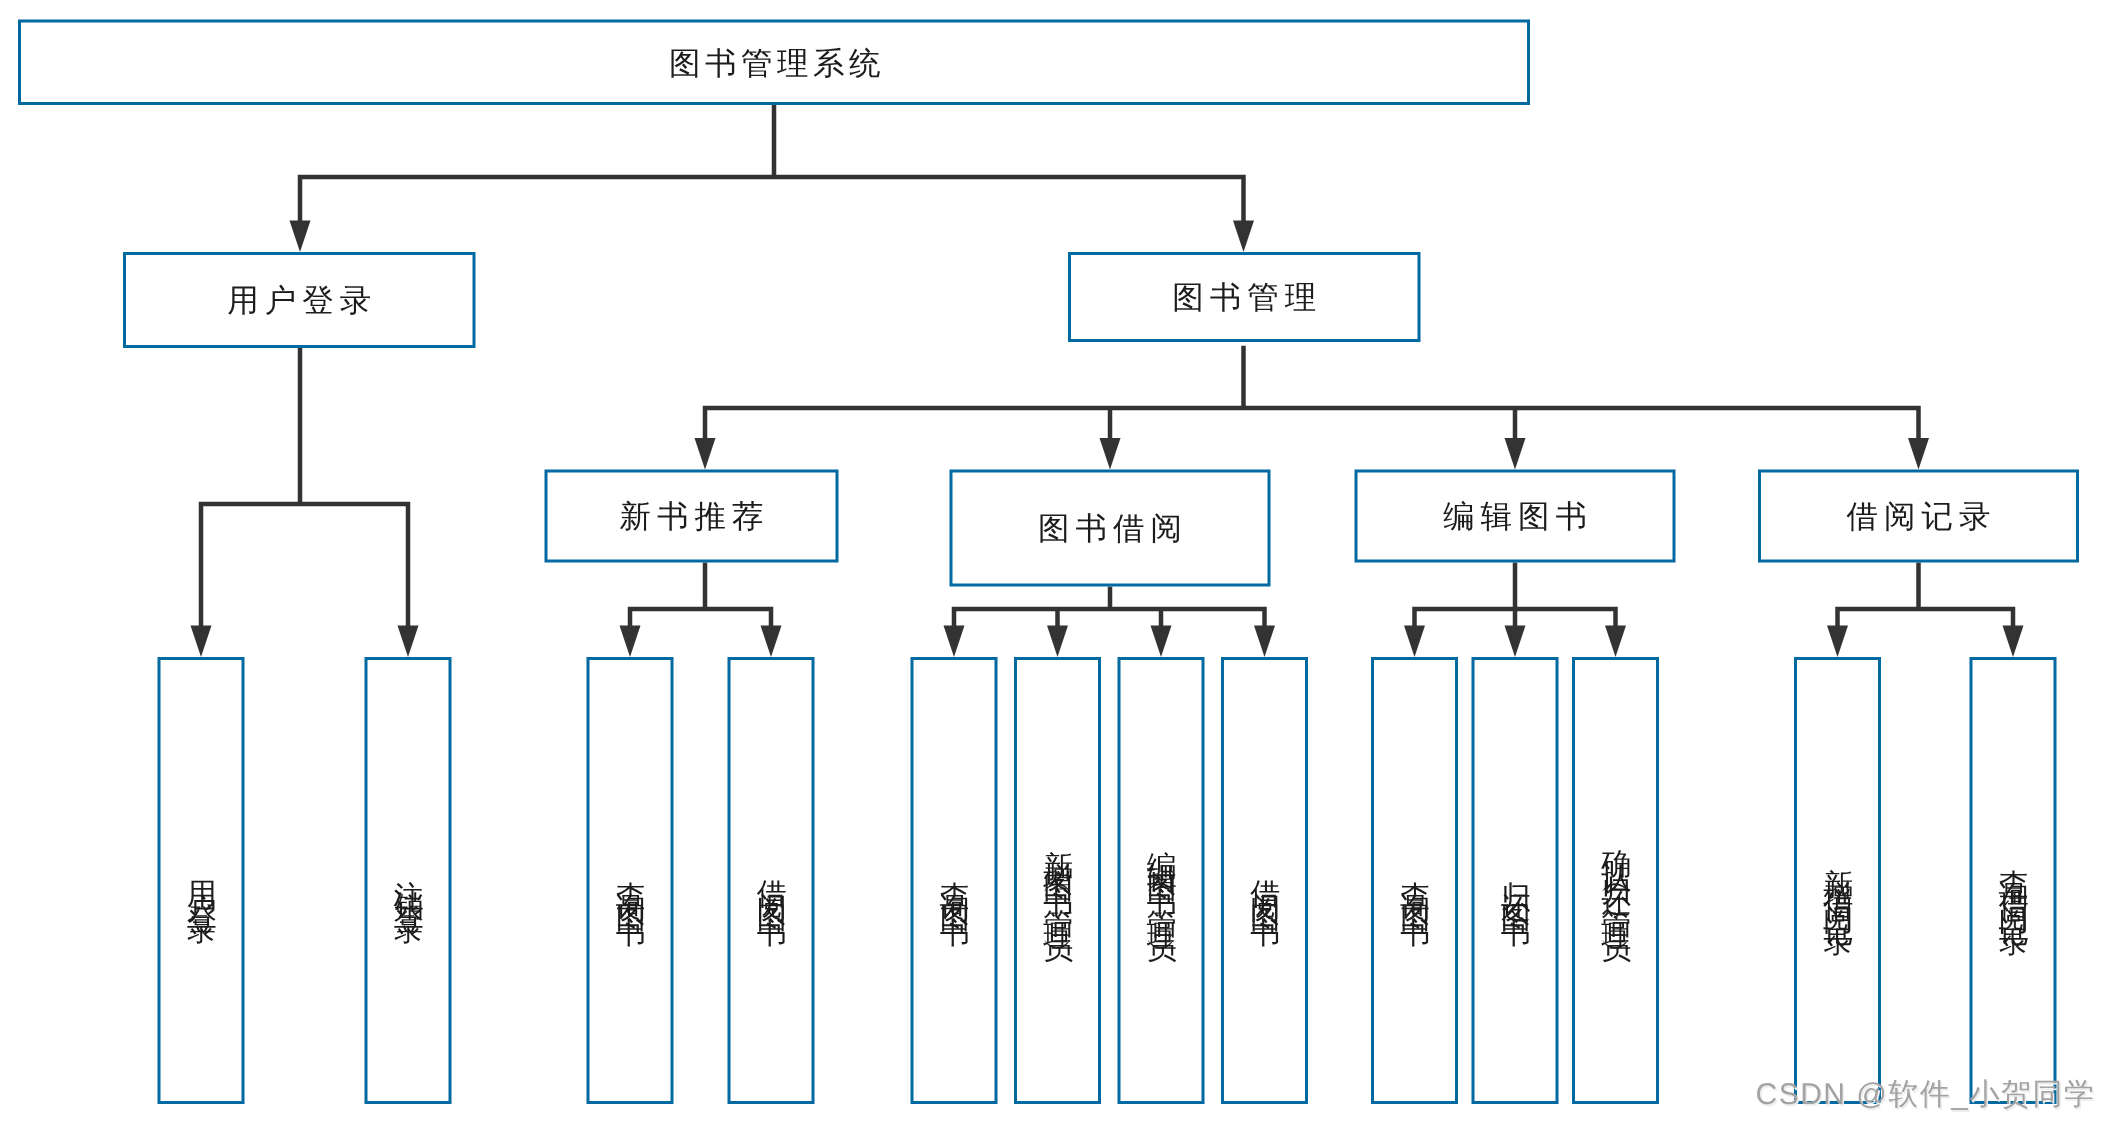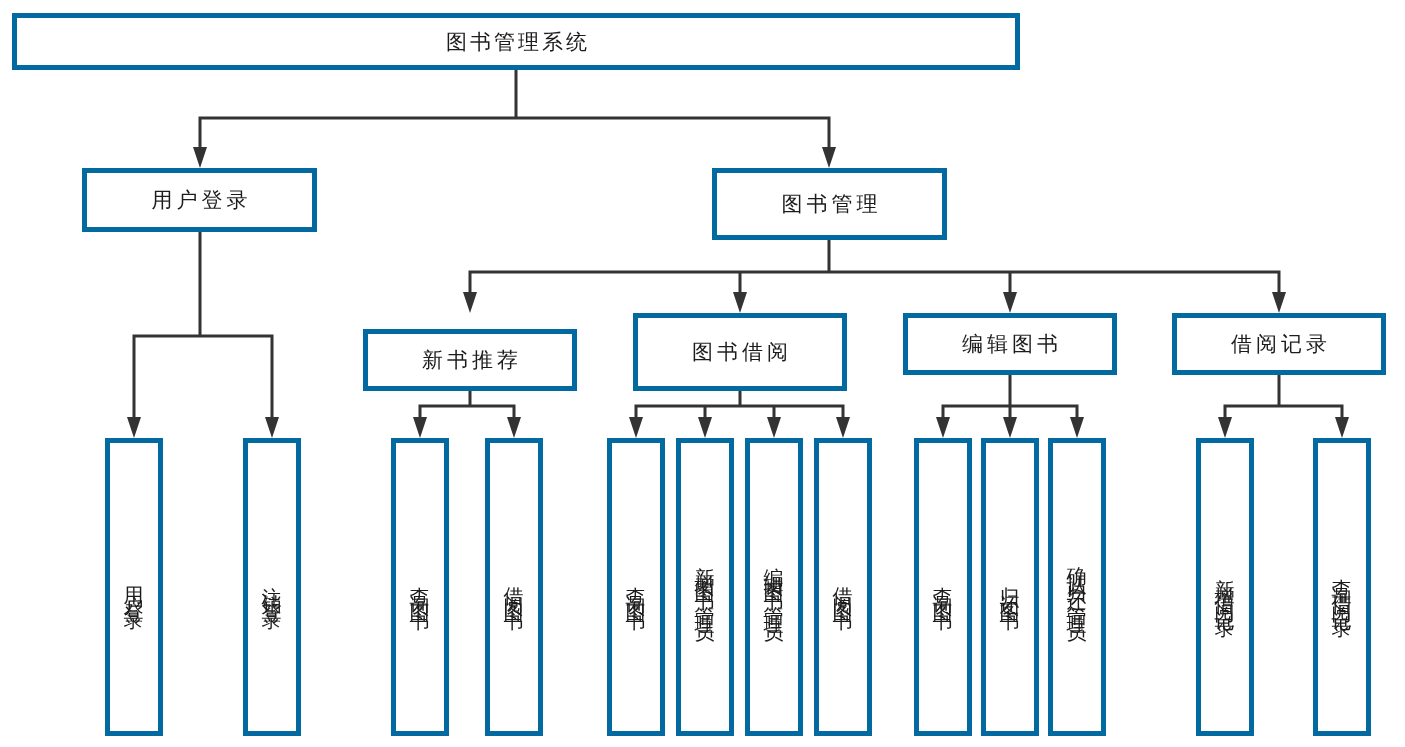--- a/index.html
+++ b/index.html
@@ -9,21 +9,21 @@
     font-family: "Liberation Sans", sans-serif;
     position: relative;
     overflow: hidden;
   }
   .canvas { position: absolute; left: 0; top: 0; width: 1405px; height: 747px; }
   svg.connectors { position: absolute; left: 0; top: 0; z-index: 1; }
   .box {
     position: absolute;
     box-sizing: border-box;
     background: #ffffff;
-    border: 5px solid #0369a1;
+    border: 2px solid #0369a1;
     display: flex;
     align-items: center;
     justify-content: center;
     z-index: 2;
   }
   .hlabel {
     font-size: 21px;
     color: #1c1c1c;
     letter-spacing: 4px;
     white-space: nowrap;
@@ -95,25 +95,25 @@
     </g>
   </svg>
 
   <div class="box root" style="left:12px; top:13px; width:1008px; height:57px;">
     <span class="hlabel">图书管理系统</span>
   </div>
 
   <div class="box" style="left:82px; top:168px; width:235px; height:64px;">
     <span class="hlabel">用户登录</span>
   </div>
-  <div class="box" style="left:712px; top:168px; width:235px; height:72px;">
+  <div class="box" style="left:712px; top:168px; width:235px; height:60px;">
     <span class="hlabel">图书管理</span>
   </div>
 
-  <div class="box" style="left:363px; top:329px; width:214px; height:62px;">
+  <div class="box" style="left:363px; top:313px; width:196px; height:62px;">
     <span class="hlabel">新书推荐</span>
   </div>
   <div class="box" style="left:633px; top:313px; width:214px; height:78px;">
     <span class="hlabel">图书借阅</span>
   </div>
   <div class="box" style="left:903px; top:313px; width:214px; height:62px;">
     <span class="hlabel">编辑图书</span>
   </div>
   <div class="box" style="left:1172px; top:313px; width:214px; height:62px;">
     <span class="hlabel">借阅记录</span>
@@ -152,13 +152,14 @@
   <div class="box leaf" style="left:1048px; top:438px; width:58px; height:298px;">
     <span class="vlabel">确认归还（管理员）</span>
   </div>
   <div class="box leaf" style="left:1196px; top:438px; width:58px; height:298px;">
     <span class="vlabel">新增借阅记录</span>
   </div>
   <div class="box leaf" style="left:1313px; top:438px; width:58px; height:298px;">
     <span class="vlabel">查询借阅记录</span>
   </div>
 
+  <div class="watermark">CSDN @软件_小贺同学</div>
 </div>
 
 </body></html>

